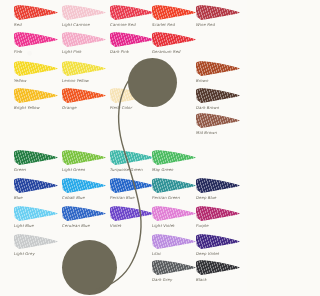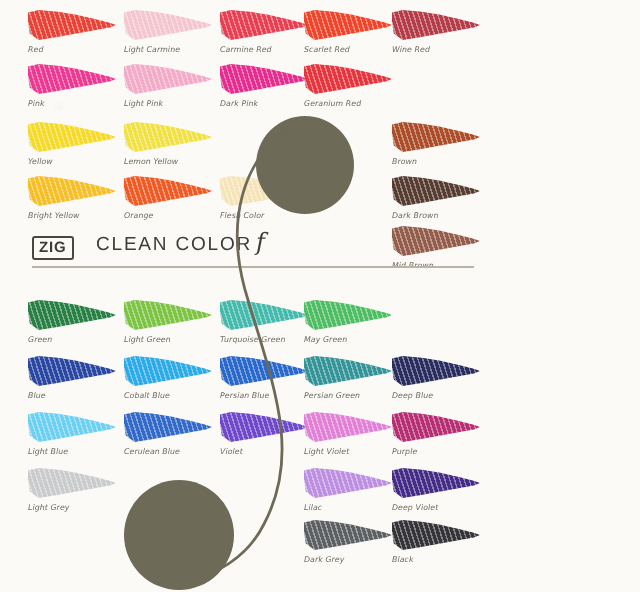--- a/index.html
+++ b/index.html
@@ -221,26 +221,20 @@
         </div>
         <div class="cell" style="left: 196px; top: 112px;">
           <div class="swatch">
             <div class="stroke" style="background: rgb(143, 85, 66);"></div>
           </div>
           <div class="label">Mid Brown</div>
         </div>
       </div>
   </div>
 
-  <div id="brand-strip">
-    <div id="brand-badge">ZIG</div>
-    <div id="brand-name">CLEAN COLOR</div>
-    <div id="brand-mark">f</div>
-    <div id="brand-rule"></div>
-  </div>
 
   <div class="section" id="section-cool">
     <div class="grid" id="grid-cool">
         <div class="cell" style="left: 14px; top: 4px;">
           <div class="swatch">
             <div class="stroke" style="background: rgb(29, 122, 60);"></div>
           </div>
           <div class="label">Green</div>
         </div>
         <div class="cell" style="left: 62px; top: 4px;">

